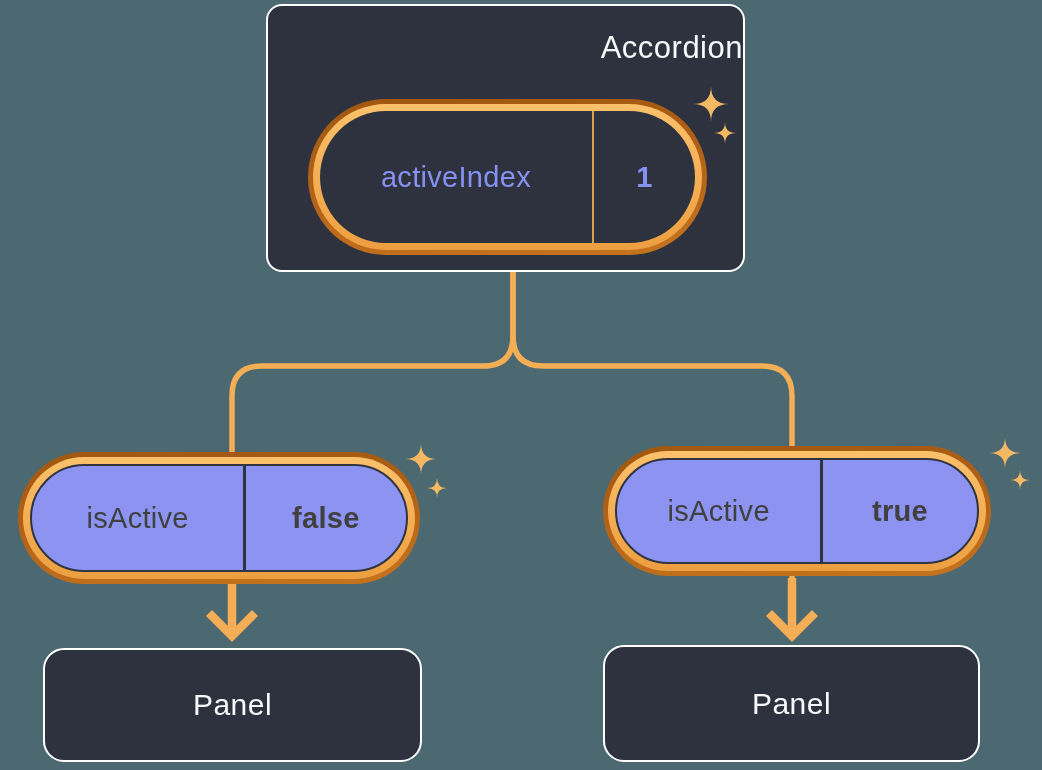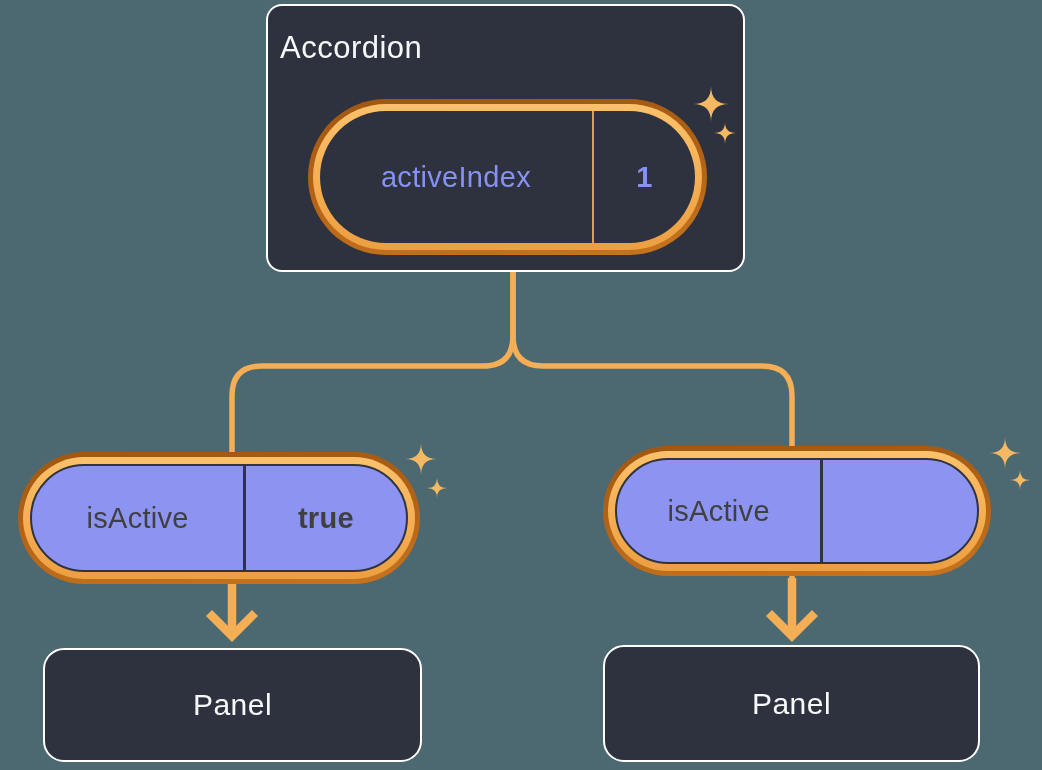--- a/index.html
+++ b/index.html
@@ -33,26 +33,25 @@
   }
   .accordion-box {
     left: 266px; top: 4px;
     width: 479px; height: 268px;
     border-radius: 16px;
   }
   .box-title {
     position: absolute;
     left: 0; top: 24px;
     width: 100%;
-    text-align: left;
+    text-align: right;
     color: #F7F8FA;
     font-size: 31px;
     font-weight: 500;
     letter-spacing: 0.5px;
-    padding-left: 12px;
   }
   .panel-box {
     border-radius: 21px;
     display: flex;
     align-items: center;
     justify-content: center;
     color: #F7F8FA;
     font-size: 30px;
     font-weight: 500;
     letter-spacing: 0.5px;
@@ -140,32 +139,33 @@
       </div>
     </div>
   </div>
 
   <div class="pill-wrap prop-pill-left">
     <div class="ring-outer">
       <div class="ring-mid">
         <div class="pill-core prop-core">
           <div class="pill-cell prop-name">isActive</div>
           <div class="prop-divider"></div>
-          <div class="pill-cell prop-value">true</div>
+          <div class="pill-cell prop-value">false</div>
         </div>
       </div>
     </div>
   </div>
 
   <div class="pill-wrap prop-pill-right">
     <div class="ring-outer">
       <div class="ring-mid">
         <div class="pill-core prop-core">
           <div class="pill-cell prop-name">isActive</div>
           <div class="prop-divider"></div>
+          <div class="pill-cell prop-value">true</div>
         </div>
       </div>
     </div>
   </div>
 
   <div class="dark-box panel-box panel-left">
     <span>Panel</span>
   </div>
   <div class="dark-box panel-box panel-right">
     <span>Panel</span>

